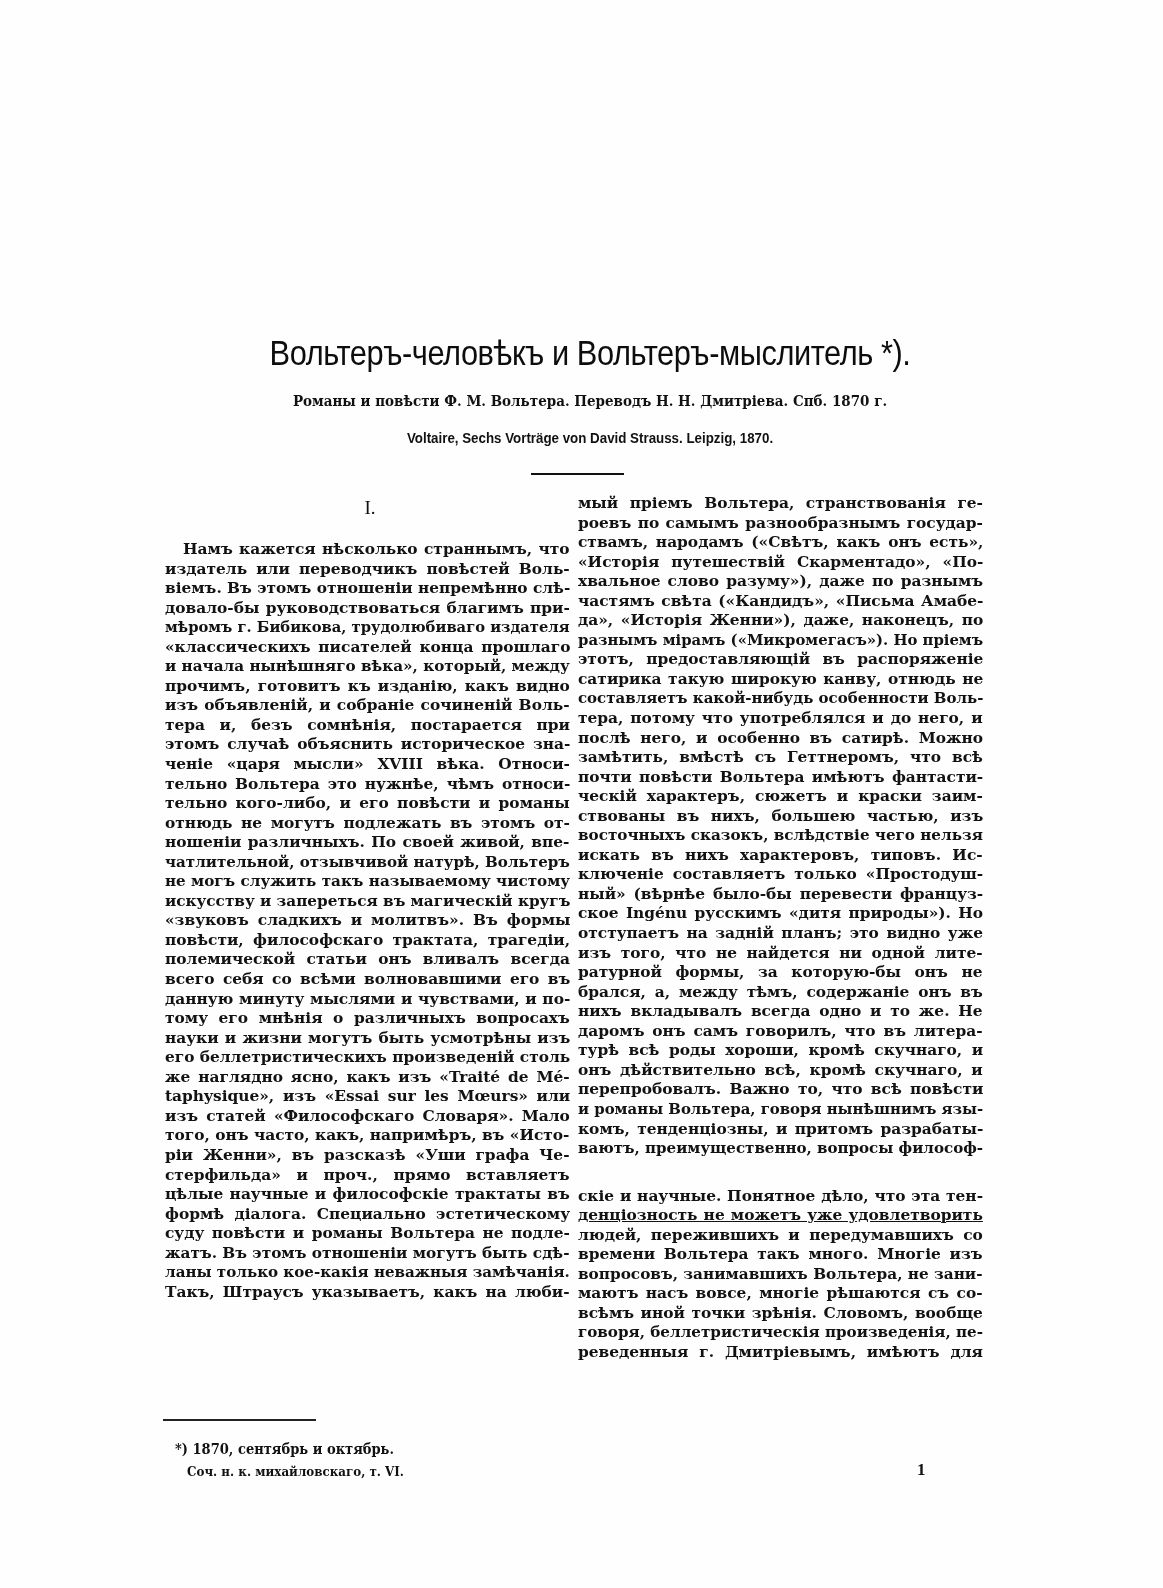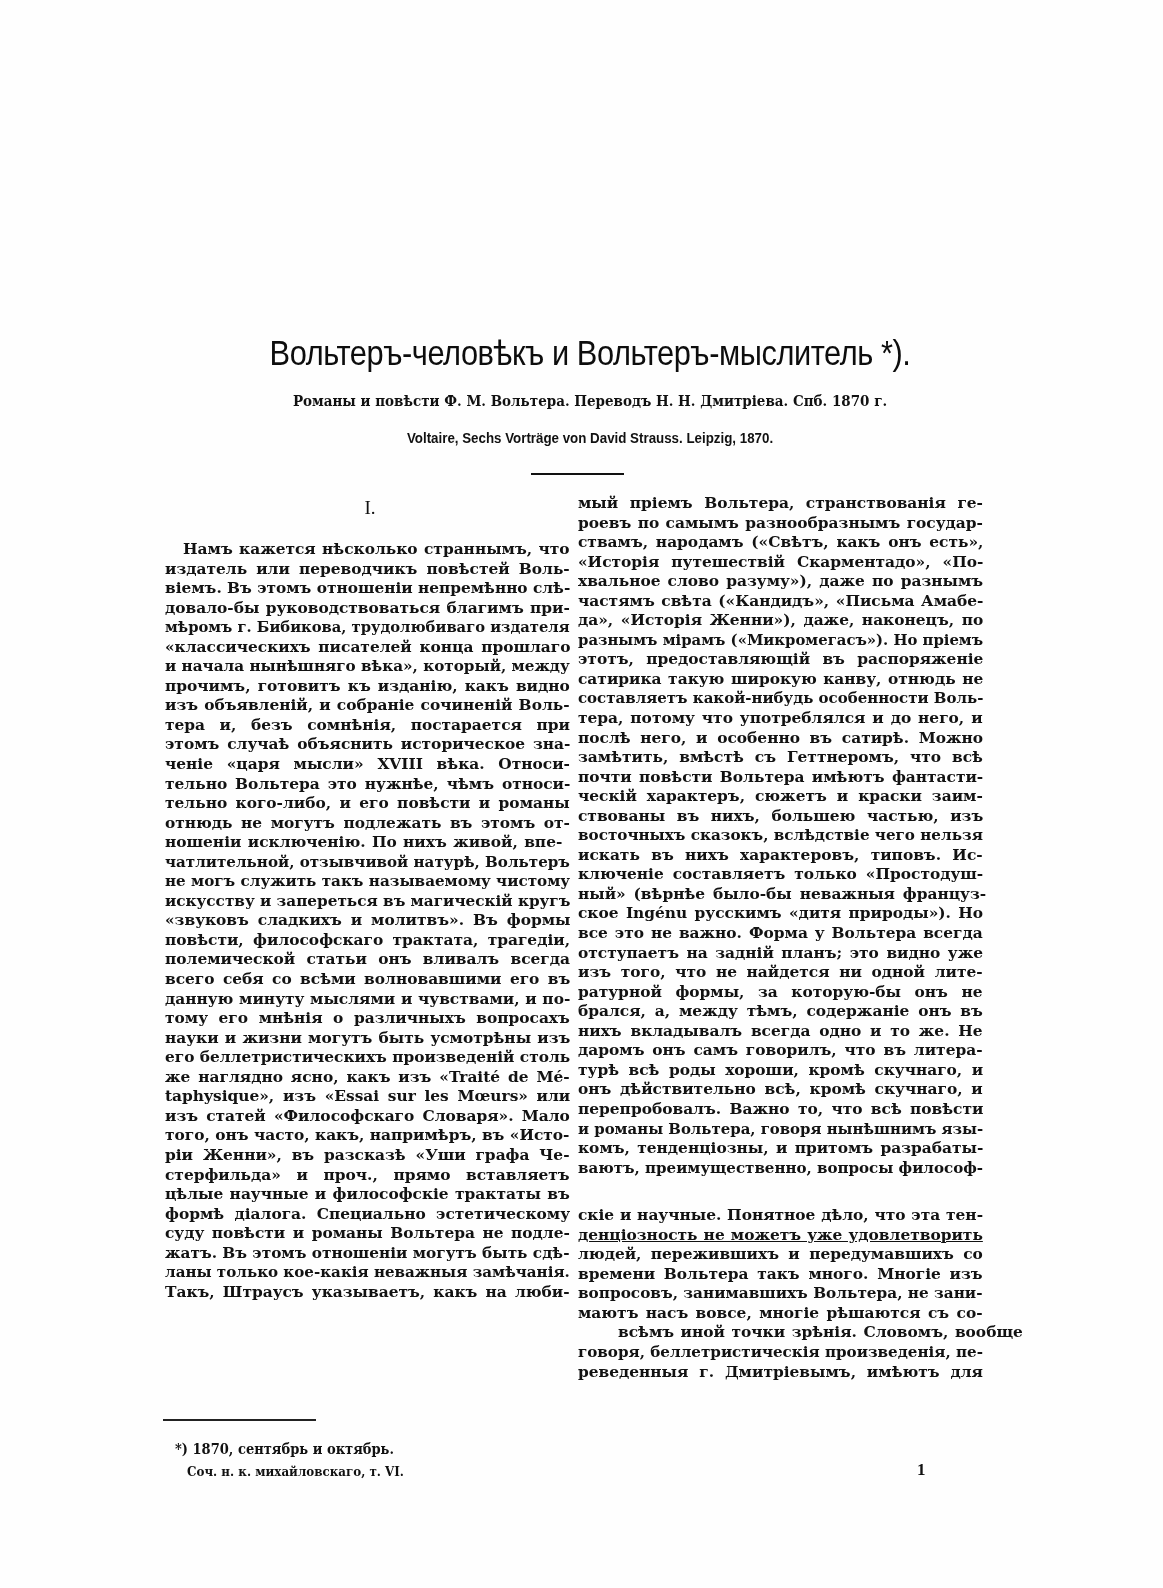--- a/index.html
+++ b/index.html
@@ -144,21 +144,21 @@
       <span class="line" style="display: block; text-align: left; text-align-last: left; word-spacing: 2.33333px;">«классическихъ писателей конца прошлаго</span>
       <span class="line" style="display: block; text-align: left; text-align-last: left; transform: scaleX(0.9878); transform-origin: left top;">и начала нынѣшняго вѣка», который, между</span>
       <span class="line" style="display: block; text-align: left; text-align-last: left; word-spacing: 1.8px;">прочимъ, готовитъ къ изданію, какъ видно</span>
       <span class="line" style="display: block; text-align: left; text-align-last: left; word-spacing: 0.8px;">изъ объявленій, и собраніе сочиненій Воль-</span>
       <span class="line" style="display: block; text-align: left; text-align-last: left; word-spacing: 9.2px;">тера и, безъ сомнѣнія, постарается при</span>
       <span class="line" style="display: block; text-align: left; text-align-last: left; word-spacing: 2.5px;">этомъ случаѣ объяснить историческое зна-</span>
       <span class="line" style="display: block; text-align: left; text-align-last: left; word-spacing: 8.4px;">ченіе «царя мысли» XVIII вѣка. Относи-</span>
       <span class="line" style="display: block; text-align: left; text-align-last: left; word-spacing: 2.6px;">тельно Вольтера это нужнѣе, чѣмъ относи-</span>
       <span class="line" style="display: block; text-align: left; text-align-last: left; word-spacing: 3px;">тельно кого-либо, и его повѣсти и романы</span>
       <span class="line" style="display: block; text-align: left; text-align-last: left; word-spacing: 3.16667px;">отнюдь не могутъ подлежать въ этомъ от-</span>
-      <span class="line" style="display: block; text-align: left; text-align-last: left; word-spacing: 1px;">ношеніи исключенію. По нихъ живой, впе-</span>
+      <span class="line" style="display: block; text-align: left; text-align-last: left; word-spacing: 1px;">ношеніи различныхъ. По своей живой, впе-</span>
       <span class="line" style="display: block; text-align: left; text-align-last: left; transform: scaleX(0.9806); transform-origin: left top;">чатлительной, отзывчивой натурѣ, Вольтеръ</span>
       <span class="line" style="display: block; text-align: left; text-align-last: left; transform: scaleX(0.9854); transform-origin: left top;">не могъ служить такъ называемому чистому</span>
       <span class="line" style="display: block; text-align: left; text-align-last: left; transform: scaleX(0.9902); transform-origin: left top;">искусству и запереться въ магическій кругъ</span>
       <span class="line" style="display: block; text-align: left; text-align-last: left; word-spacing: 3.6px;">«звуковъ сладкихъ и молитвъ». Въ формы</span>
       <span class="line" style="display: block; text-align: left; text-align-last: left; word-spacing: 4px;">повѣсти, философскаго трактата, трагедіи,</span>
       <span class="line" style="display: block; text-align: left; text-align-last: left; word-spacing: 6px;">полемической статьи онъ вливалъ всегда</span>
       <span class="line" style="display: block; text-align: left; text-align-last: left; word-spacing: 3px;">всего себя со всѣми волновавшими его въ</span>
       <span class="line" style="display: block; text-align: left; text-align-last: left; word-spacing: 0.333333px;">данную минуту мыслями и чувствами, и по-</span>
       <span class="line" style="display: block; text-align: left; text-align-last: left; word-spacing: 5.2px;">тому его мнѣнія о различныхъ вопросахъ</span>
       <span class="line" style="display: block; text-align: left; text-align-last: left; word-spacing: 0.833333px;">науки и жизни могутъ быть усмотрѣны изъ</span>
@@ -190,42 +190,41 @@
       <span class="line" style="display: block; text-align: left; text-align-last: left; transform: scaleX(0.9736); transform-origin: left top;">составляетъ какой-нибудь особенности Воль-</span>
       <span class="line" style="display: block; text-align: left; text-align-last: left; word-spacing: 1.57143px;">тера, потому что употреблялся и до него, и</span>
       <span class="line" style="display: block; text-align: left; text-align-last: left; word-spacing: 4.33333px;">послѣ него, и особенно въ сатирѣ. Можно</span>
       <span class="line" style="display: block; text-align: left; text-align-last: left; word-spacing: 5.6px;">замѣтить, вмѣстѣ съ Геттнеромъ, что всѣ</span>
       <span class="line" style="display: block; text-align: left; text-align-last: left; word-spacing: 2px;">почти повѣсти Вольтера имѣютъ фантасти-</span>
       <span class="line" style="display: block; text-align: left; text-align-last: left; word-spacing: 4.6px;">ческій характеръ, сюжетъ и краски заим-</span>
       <span class="line" style="display: block; text-align: left; text-align-last: left; word-spacing: 6.2px;">ствованы въ нихъ, большею частью, изъ</span>
       <span class="line" style="display: block; text-align: left; text-align-last: left; transform: scaleX(0.9854); transform-origin: left top;">восточныхъ сказокъ, вслѣдствіе чего нельзя</span>
       <span class="line" style="display: block; text-align: left; text-align-last: left; word-spacing: 6px;">искать въ нихъ характеровъ, типовъ. Ис-</span>
       <span class="line" style="display: block; text-align: left; text-align-last: left; word-spacing: 3.66667px;">ключеніе составляетъ только «Простодуш-</span>
-      <span class="line" style="display: block; text-align: left; text-align-last: left; word-spacing: 2.5px;">ный» (вѣрнѣе было-бы неважныя француз-</span>
+      <span class="line" style="display: block; text-align: left; text-align-last: left; word-spacing: 2.5px;">ный» (вѣрнѣе было-бы перевести француз-</span>
       <span class="line" style="display: block; text-align: left; text-align-last: left; word-spacing: 2px;">ское Ingénu русскимъ «дитя природы»). Но</span>
-      <span class="line" style="display: block; text-align: left; text-align-last: left; word-spacing: 1.57143px;">все это не важно. Форма у Вольтера всегда</span>
       <span class="line" style="display: block; text-align: left; text-align-last: left; word-spacing: 2.16667px;">отступаетъ на задній планъ; это видно уже</span>
       <span class="line" style="display: block; text-align: left; text-align-last: left; word-spacing: 4.28571px;">изъ того, что не найдется ни одной лите-</span>
       <span class="line" style="display: block; text-align: left; text-align-last: left; word-spacing: 8.2px;">ратурной формы, за которую-бы онъ не</span>
       <span class="line" style="display: block; text-align: left; text-align-last: left; word-spacing: 3.5px;">брался, а, между тѣмъ, содержаніе онъ въ</span>
       <span class="line" style="display: block; text-align: left; text-align-last: left; word-spacing: 3.42857px;">нихъ вкладывалъ всегда одно и то же. Не</span>
       <span class="line" style="display: block; text-align: left; text-align-last: left; word-spacing: 2.5px;">даромъ онъ самъ говорилъ, что въ литера-</span>
       <span class="line" style="display: block; text-align: left; text-align-last: left; word-spacing: 4.16667px;">турѣ всѣ роды хороши, кромѣ скучнаго, и</span>
       <span class="line" style="display: block; text-align: left; text-align-last: left; word-spacing: 3.4px;">онъ дѣйствительно всѣ, кромѣ скучнаго, и</span>
       <span class="line" style="display: block; text-align: left; text-align-last: left; word-spacing: 3px;">перепробовалъ. Важно то, что всѣ повѣсти</span>
       <span class="line" style="display: block; text-align: left; text-align-last: left; transform: scaleX(0.9689); transform-origin: left top;">и романы Вольтера, говоря нынѣшнимъ язы-</span>
       <span class="line" style="display: block; text-align: left; text-align-last: left; word-spacing: 2px;">комъ, тенденціозны, и притомъ разрабаты-</span>
       <span class="line" style="display: block; text-align: left; text-align-last: left; transform: scaleX(0.9783); transform-origin: left top;">ваютъ, преимущественно, вопросы философ-</span>
       <span class="line" style="display: block; text-align: left; text-align-last: left; word-spacing: 0.428571px; margin-top: 28px;">скіе и научные. Понятное дѣло, что эта тен-</span>
       <span class="line" style="display: block; text-align: left; text-align-last: left; word-spacing: 0.75px; text-decoration: underline;">денціозность не можетъ уже удовлетворить</span>
       <span class="line" style="display: block; text-align: left; text-align-last: left; word-spacing: 4px;">людей, пережившихъ и передумавшихъ со</span>
       <span class="line" style="display: block; text-align: right; text-align-last: left; word-spacing: 3.4px;">времени Вольтера такъ много. Многіе изъ</span>
       <span class="line" style="display: block; text-align: left; text-align-last: left; transform: scaleX(0.9926); transform-origin: left top;">вопросовъ, занимавшихъ Вольтера, не зани-</span>
       <span class="line" style="display: block; text-align: left; text-align-last: left; word-spacing: 2px;">маютъ насъ вовсе, многіе рѣшаются съ со-</span>
-      <span class="line" style="display: block; text-align: center; text-align-last: left; word-spacing: 1.2px; margin-left: 40px;">всѣмъ иной точки зрѣнія. Словомъ, вообще</span>
+      <span class="line" style="display: block; text-align: center; text-align-last: left; word-spacing: 1.2px;">всѣмъ иной точки зрѣнія. Словомъ, вообще</span>
       <span class="line" style="display: block; text-align: left; text-align-last: left; transform: scaleX(0.983); transform-origin: left top;">говоря, беллетристическія произведенія, пе-</span>
       <span class="line" style="display: block; text-align: left; text-align-last: left; word-spacing: 5.5px;">реведенныя г. Дмитріевымъ, имѣютъ для</span>
     </div>
 
   <div class="footnote-rule"></div>
   <div class="footnote">*) 1870, сентябрь и октябрь.</div>
   <div class="signature">Соч. н. к. михайловскаго, т. VI.</div>
   <div class="page-number">1</div>
 
 </div>

